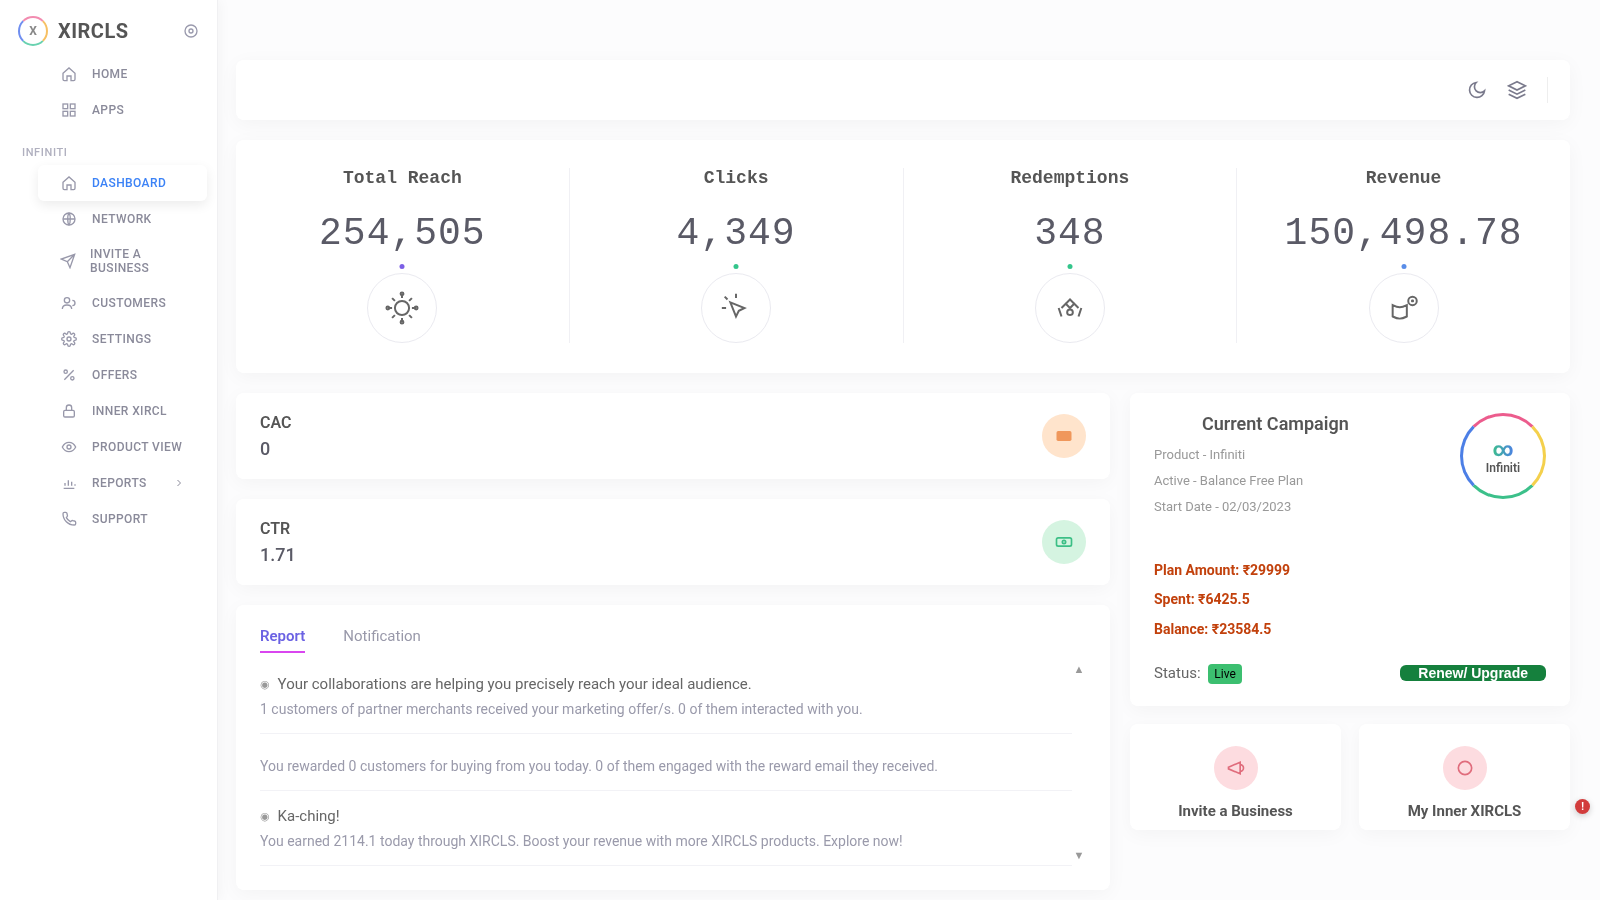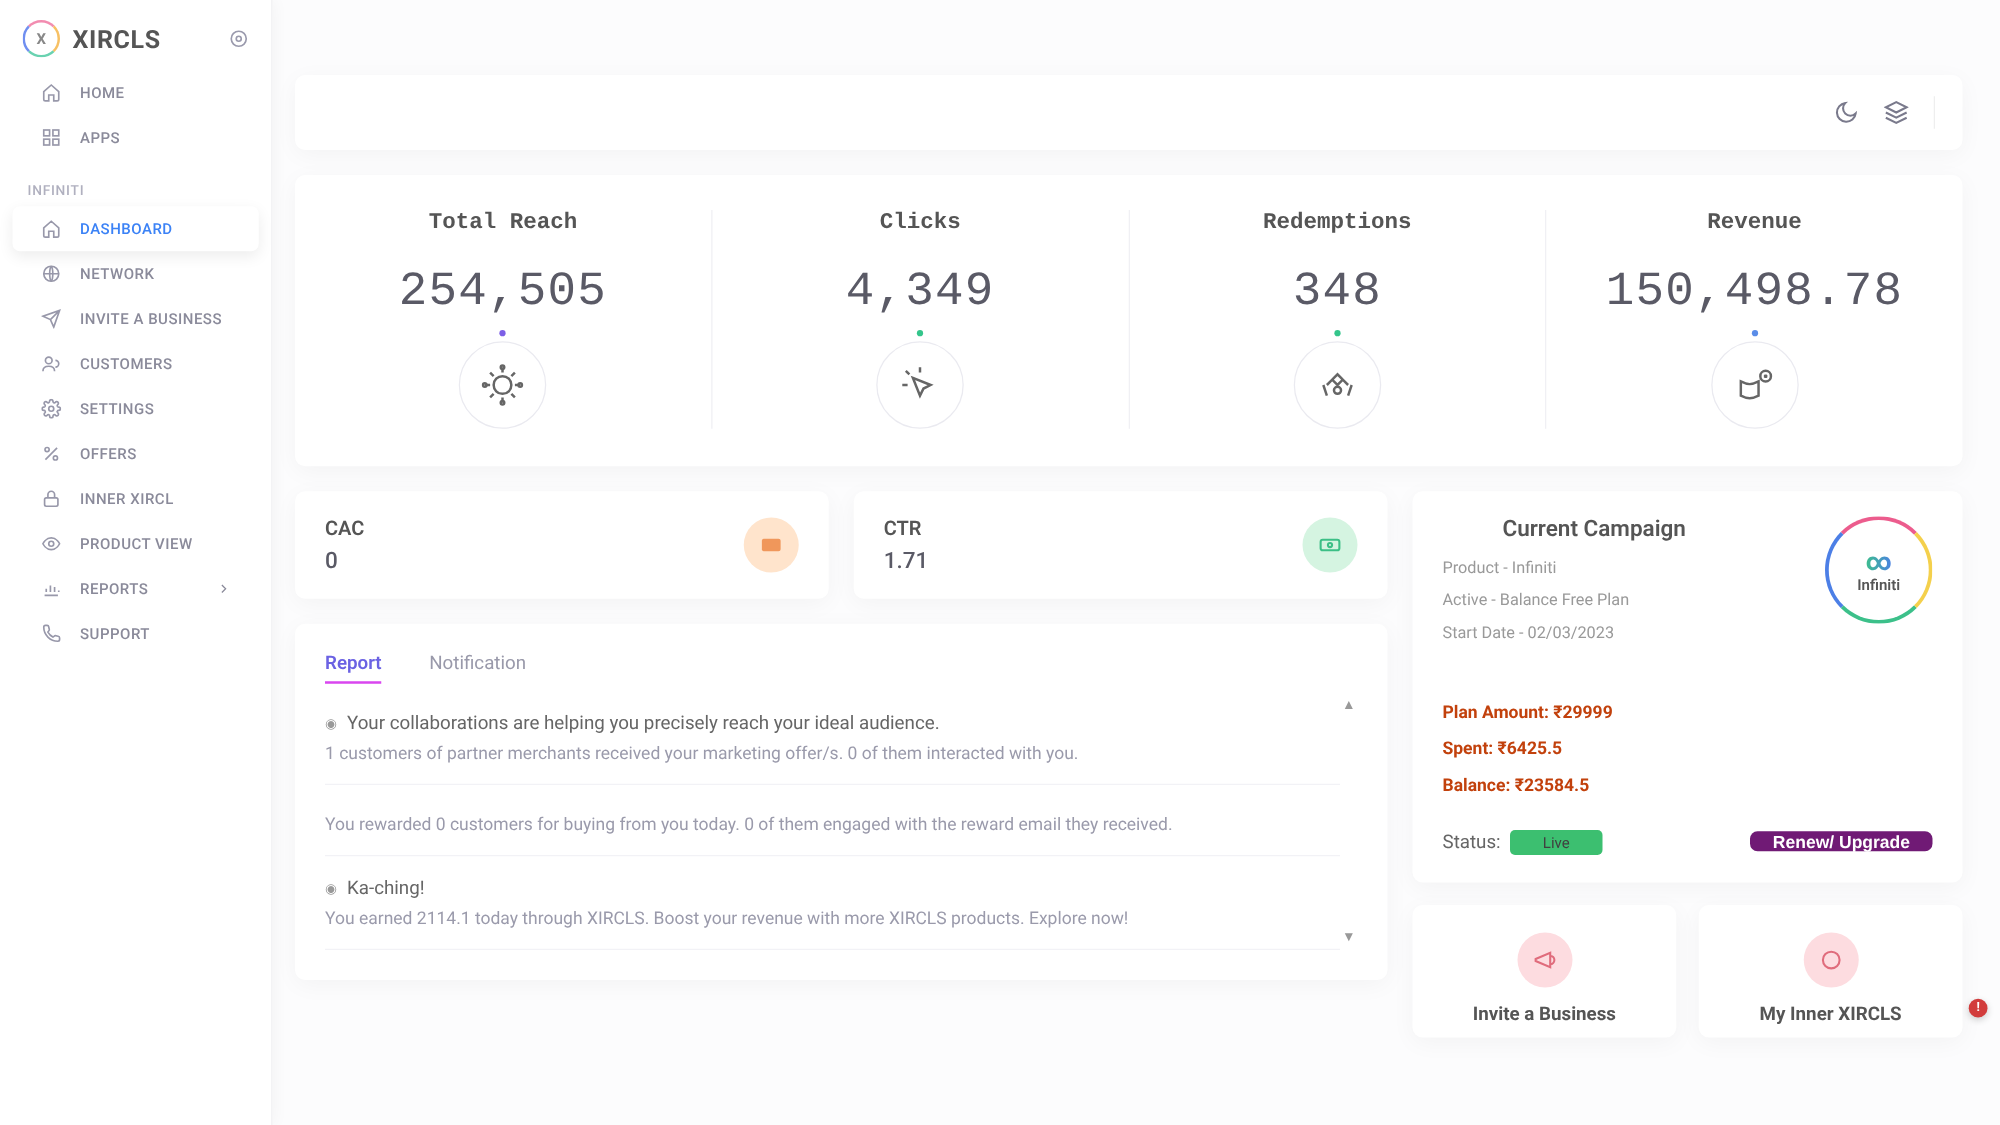--- a/index.html
+++ b/index.html
@@ -29,21 +29,21 @@
     padding: 0 18px 10px 18px;
   }
   .brand-logo {
     width: 30px; height: 30px; border-radius: 50%;
     border: 2px solid; border-color: #f28cb0 #f7c063 #69d2b0 #6f8ef0;
     display:flex;align-items:center;justify-content:center;
     font-size:12px;font-weight:700;color:#888;
   }
   .brand-name { font-size: 20px; font-weight: 700; color: #555; letter-spacing: .5px; }
   .collapse-icon { margin-left:auto; color:#9a9aad; }
-  .side-list { list-style:none; }
+  .side-list { list-style:none;margin-left:28px; }
   .side-item {
     display:flex; align-items:center; gap:14px;
     padding: 10px 22px;
     font-size:12px; letter-spacing:.4px; color:#8a8a9a;
     cursor:pointer;
     border-radius:6px;
     margin: 0 10px;
     text-transform: uppercase;
     font-weight: 500;
   }
@@ -90,21 +90,21 @@
   .kpi-dot { width:5px;height:5px;border-radius:50%; position:absolute; top:-10px; left:50%; transform:translateX(-50%); }
   .kpi:nth-child(1) .kpi-dot{background:#7c5fe6;}
   .kpi:nth-child(2) .kpi-dot{background:#34c58b;}
   .kpi:nth-child(3) .kpi-dot{background:#34c58b;}
   .kpi:nth-child(4) .kpi-dot{background:#5a8de8;}
 
   .row2 { display:flex; gap:20px; margin-top:20px; }
   .leftcol { flex:1; display:flex; flex-direction:column; gap:20px; }
   .rightcol { width:440px; display:flex; flex-direction:column; gap:18px; }
 
-  .minicards { display:flex; gap:20px; }
+  .minicards { display:flex; gap:20px;flex-direction:column; }
   .mini {
     flex:1; background:#fff; border-radius:8px; box-shadow:0 4px 20px rgba(0,0,0,0.04);
     padding: 20px 24px; display:flex; align-items:center; justify-content:space-between;
   }
   .mini-left .m-label{ font-size:16px; font-weight:600; color:#555;}
   .mini-left .m-value{ font-size:18px; color:#5a5a66; margin-top:6px; font-weight:500;}
   .mini-ico { width:44px;height:44px;border-radius:50%;display:flex;align-items:center;justify-content:center;}
   .mini.cac .mini-ico{background:#ffe4cc;color:#f0975b;}
   .mini.ctr .mini-ico{background:#d5f4e1;color:#3cbf86;}
 
@@ -134,22 +134,22 @@
     width:86px;height:86px;border-radius:50%;
     border:3px solid; border-color:#ec5c8d #f4d04c #3cc08a #4c7fe6;
     display:flex;flex-direction:column;align-items:center;justify-content:center;
     font-size:12px;color:#555;font-weight:600;
   }
   .infinity { font-size:20px; background: linear-gradient(90deg,#3cc08a,#4c7fe6);-webkit-background-clip:text;-webkit-text-fill-color:transparent;font-weight:800;}
   .camp-money { margin-top:36px; font-size:14px; color:#c2410c; line-height:2.1;}
   .camp-money b{font-weight:700;}
   .camp-foot { display:flex; justify-content:space-between; align-items:center; margin-top:20px;}
   .status-row{font-size:15px;color:#666;}
-  .badge-live{background:#3cbf70;color:#404040;font-size:12px;padding:3px 26px;border-radius:4px;margin-left:4px;}
-  .btn-renew{background:#701a75;color:#fff;border:none;border-radius:6px;padding:0 18px;font-size:14px;font-weight:600;cursor:pointer;}
+  .badge-live{background:#3cbf70;color:#000000;font-size:12px;padding:3px 6px;border-radius:4px;margin-left:4px;}
+  .btn-renew{background:#15803d;color:#fff;border:none;border-radius:6px;padding:0 18px;font-size:14px;font-weight:600;cursor:pointer;}
 
   .quick2 { display:flex; gap:18px; }
   .quickcard{
     flex:1;background:#fff;border-radius:8px;box-shadow:0 4px 20px rgba(0,0,0,0.04);
     padding:22px 10px 10px 10px;text-align:center;
   }
   .qicon{width:44px;height:44px;border-radius:50%;background:#fddce0;color:#e06c7c;margin:0 auto 12px auto;display:flex;align-items:center;justify-content:center;}
   .qlabel{font-size:15px;font-weight:700;color:#555;}
 
   .alert-dot{

